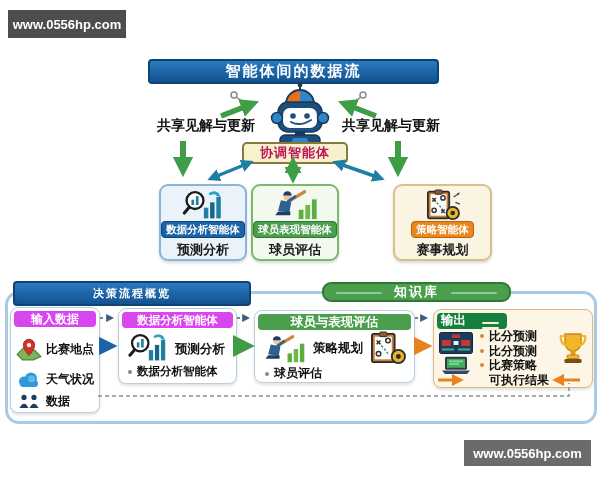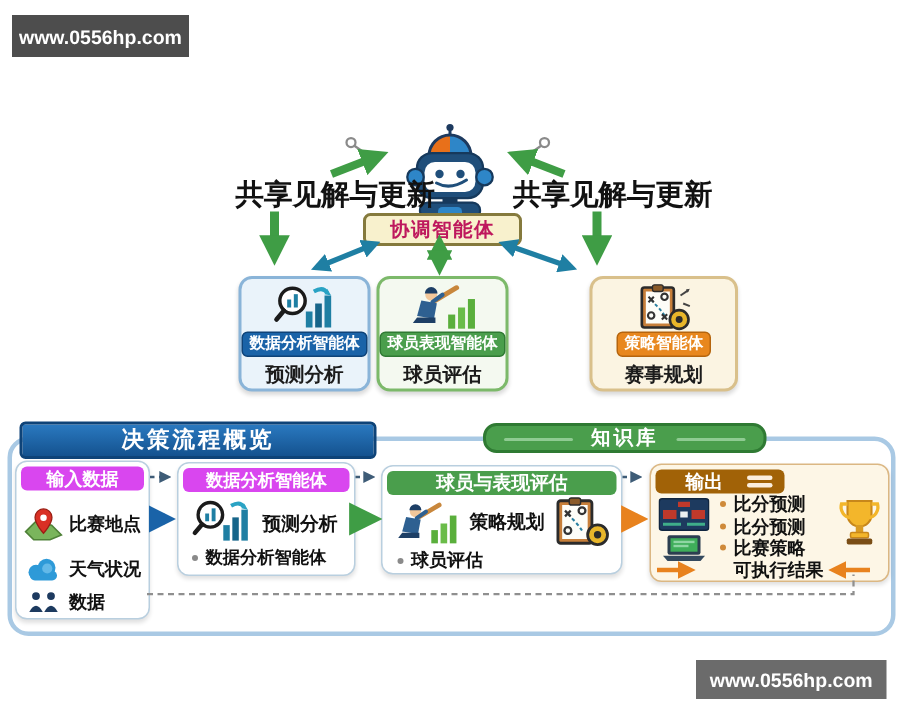--- a/index.html
+++ b/index.html
@@ -7,61 +7,62 @@
          font-family:"Liberation Sans","DejaVu Sans",sans-serif;color:#1b1b1b;}
   .abs{position:absolute;}
   .wm{color:#fff;font-weight:700;font-size:13px;display:flex;align-items:center;justify-content:center;}
   .wm-top{left:8px;top:10px;width:118px;height:28px;background:#4d4d4d;}
   .wm-bottom{left:464px;top:440px;width:127px;height:26px;background:#6b6b6b;}
   .bar-blue{background:linear-gradient(#2a79c0,#14528f);border:2px solid #0e4378;border-radius:4px;
             color:#fff;font-weight:700;display:flex;align-items:center;justify-content:center;letter-spacing:2px;}
   .bar-green{background:#4a9e4c;border:2px solid #2f7a33;border-radius:9px;color:#fff;font-weight:700;
              display:flex;align-items:center;justify-content:center;letter-spacing:2px;}
   .kline{position:absolute;top:50%;height:2px;background:#8fcb92;border-radius:2px;}
-  .share-label{font-weight:700;font-size:19px;color:#111;white-space:nowrap;}
+  .share-label{font-weight:700;font-size:14px;color:#111;white-space:nowrap;}
   .coord-box{background:#f8f1cd;border:2px solid #857a3d;border-radius:5px;display:flex;align-items:center;
              justify-content:center;font-weight:700;font-size:13px;color:#be185d;letter-spacing:1px;}
   .agent-card{border-radius:9px;box-shadow:0 2px 3px rgba(0,0,0,.15);display:flex;flex-direction:column;
               align-items:center;justify-content:flex-start;padding-top:3px;}
   .card-blue{background:#eaf3fa;border:2px solid #8ab4d8;}
   .card-green{background:#f4f9f0;border:2px solid #7cb96a;}
   .card-tan{background:#fbf4e2;border:2px solid #d9c08b;margin-left:48px;}
   .agent-badge{border-radius:4px;color:#fff;font-weight:700;font-size:10.5px;white-space:nowrap;
                padding:2px 4px;line-height:11px;}
   .badge-blue{background:#1a63a8;border:1px solid #0e4378;}
   .badge-green{background:#4a9e4c;border:1px solid #2f7a33;}
   .badge-orange{background:#e8871e;border:1px solid #b5650e;}
   .agent-caption{font-weight:700;font-size:13px;color:#1b1b1b;margin-top:3px;white-space:nowrap;}
   .container-outline{border:3px solid #a9c9e4;border-radius:14px;background:transparent;}
   .panel{background:#fff;border:1.5px solid #b9cfdf;border-radius:8px;box-shadow:0 2px 3px rgba(0,0,0,.12);}
   .panel-cream{background:#fdf6e6;border:1.5px solid #dbb783;}
   .panel-head{position:absolute;left:3px;right:3px;top:3px;height:16px;border-radius:4px;color:#fff;
               font-weight:700;display:flex;align-items:center;justify-content:center;white-space:nowrap;}
   .head-blue{background:#d946ef;}
   .head-green{background:#4a9e4c;}
-  .head-orange{background:#a16207;justify-content:flex-start;padding-left:20px;}
+  .head-orange{background:#15803d;justify-content:flex-start;padding-left:4px;align-items:flex-end;}
   .in-row{display:flex;align-items:center;gap:4px;}
   .in-label{font-weight:700;font-size:12px;color:#111;white-space:nowrap;}
   .main-label{font-weight:700;font-size:12.5px;color:#111;white-space:nowrap;}
   .bullet-row{display:flex;align-items:center;gap:5px;}
   .dot{width:4px;height:4px;border-radius:50%;background:#8a8a8a;flex:0 0 auto;}
   .dot-orange{background:#cf8a3a;}
   .out-item{font-weight:700;font-size:12px;color:#111;white-space:nowrap;line-height:14.5px;}
   .menu-lines{display:inline-flex;flex-direction:column;gap:2.5px;margin-left:16px;}
   .menu-lines i{display:block;width:17px;height:2.5px;background:#fbeedd;border-radius:2px;}
   svg{display:block;}
 </style>
 </head>
 <body>
 
 <div id="stage">
 
   <div class="abs wm wm-top">www.0556hp.com</div>
   <div class="abs wm wm-bottom">www.0556hp.com</div>
 
+  <div class="abs bar-blue" style="left:148px;top:59px;width:287px;height:21px;font-size:15px;">智能体间的数据流</div>
 
   <svg class="abs" style="left:256px;top:82px;" width="88" height="64" viewBox="0 0 88 64">
     <line x1="44" y1="3" x2="44" y2="11" stroke="#1d3a5f" stroke-width="2"></line>
     <circle cx="44" cy="3" r="2.4" fill="#1d3a5f"></circle>
     <path d="M44,8 A14,14 0 0 0 30,22 L44,22 Z" fill="#e8701a"></path>
     <path d="M44,8 A14,14 0 0 1 58,22 L44,22 Z" fill="#2e86c8"></path>
     <path d="M30,22 A14,14 0 0 1 58,22" fill="none" stroke="#1d3a5f" stroke-width="2"></path>
     <rect x="22" y="20" width="44" height="30" rx="10" fill="#1f4e7a" stroke="#16395c" stroke-width="1.5"></rect>
     <rect x="27" y="26" width="34" height="20" rx="7" fill="#fefefe"></rect>
     <circle cx="37" cy="34" r="2.8" fill="#1f4e7a"></circle>
@@ -126,21 +127,21 @@
       <path d="M35,15 l5,2" stroke="#444" stroke-width="1.5"></path>
       <circle cx="32" cy="27" r="7" fill="#e8b62a" stroke="#2b2b2b" stroke-width="2"></circle>
       <circle cx="32" cy="27" r="2.6" fill="#2b2b2b"></circle>
     </svg>
     <div class="agent-badge badge-orange">策略智能体</div>
     <div class="agent-caption">赛事规划</div>
   </div>
 
   <div class="abs container-outline" style="left:5px;top:291px;width:586px;height:127px;"></div>
 
-  <div class="abs bar-blue" style="left:13px;top:281px;width:234px;height:21px;font-size:15px;">决策流程概览</div>
+  <div class="abs bar-blue" style="left:13px;top:281px;width:234px;height:21px;font-size:11px;">决策流程概览</div>
 
   <div class="abs bar-green" style="left:322px;top:282px;width:185px;height:16px;font-size:13px;">
     <span class="kline" style="left:12px;width:46px;"></span>
     <span>知识库</span>
     <span class="kline" style="right:12px;width:46px;"></span>
   </div>
 
   <div class="abs panel" style="left:10px;top:307px;width:88px;height:104px;">
     <div class="panel-head head-blue" style="font-size:12px;">输入数据</div>
     <div class="abs in-row" style="left:5px;top:58px;height:26px;">

